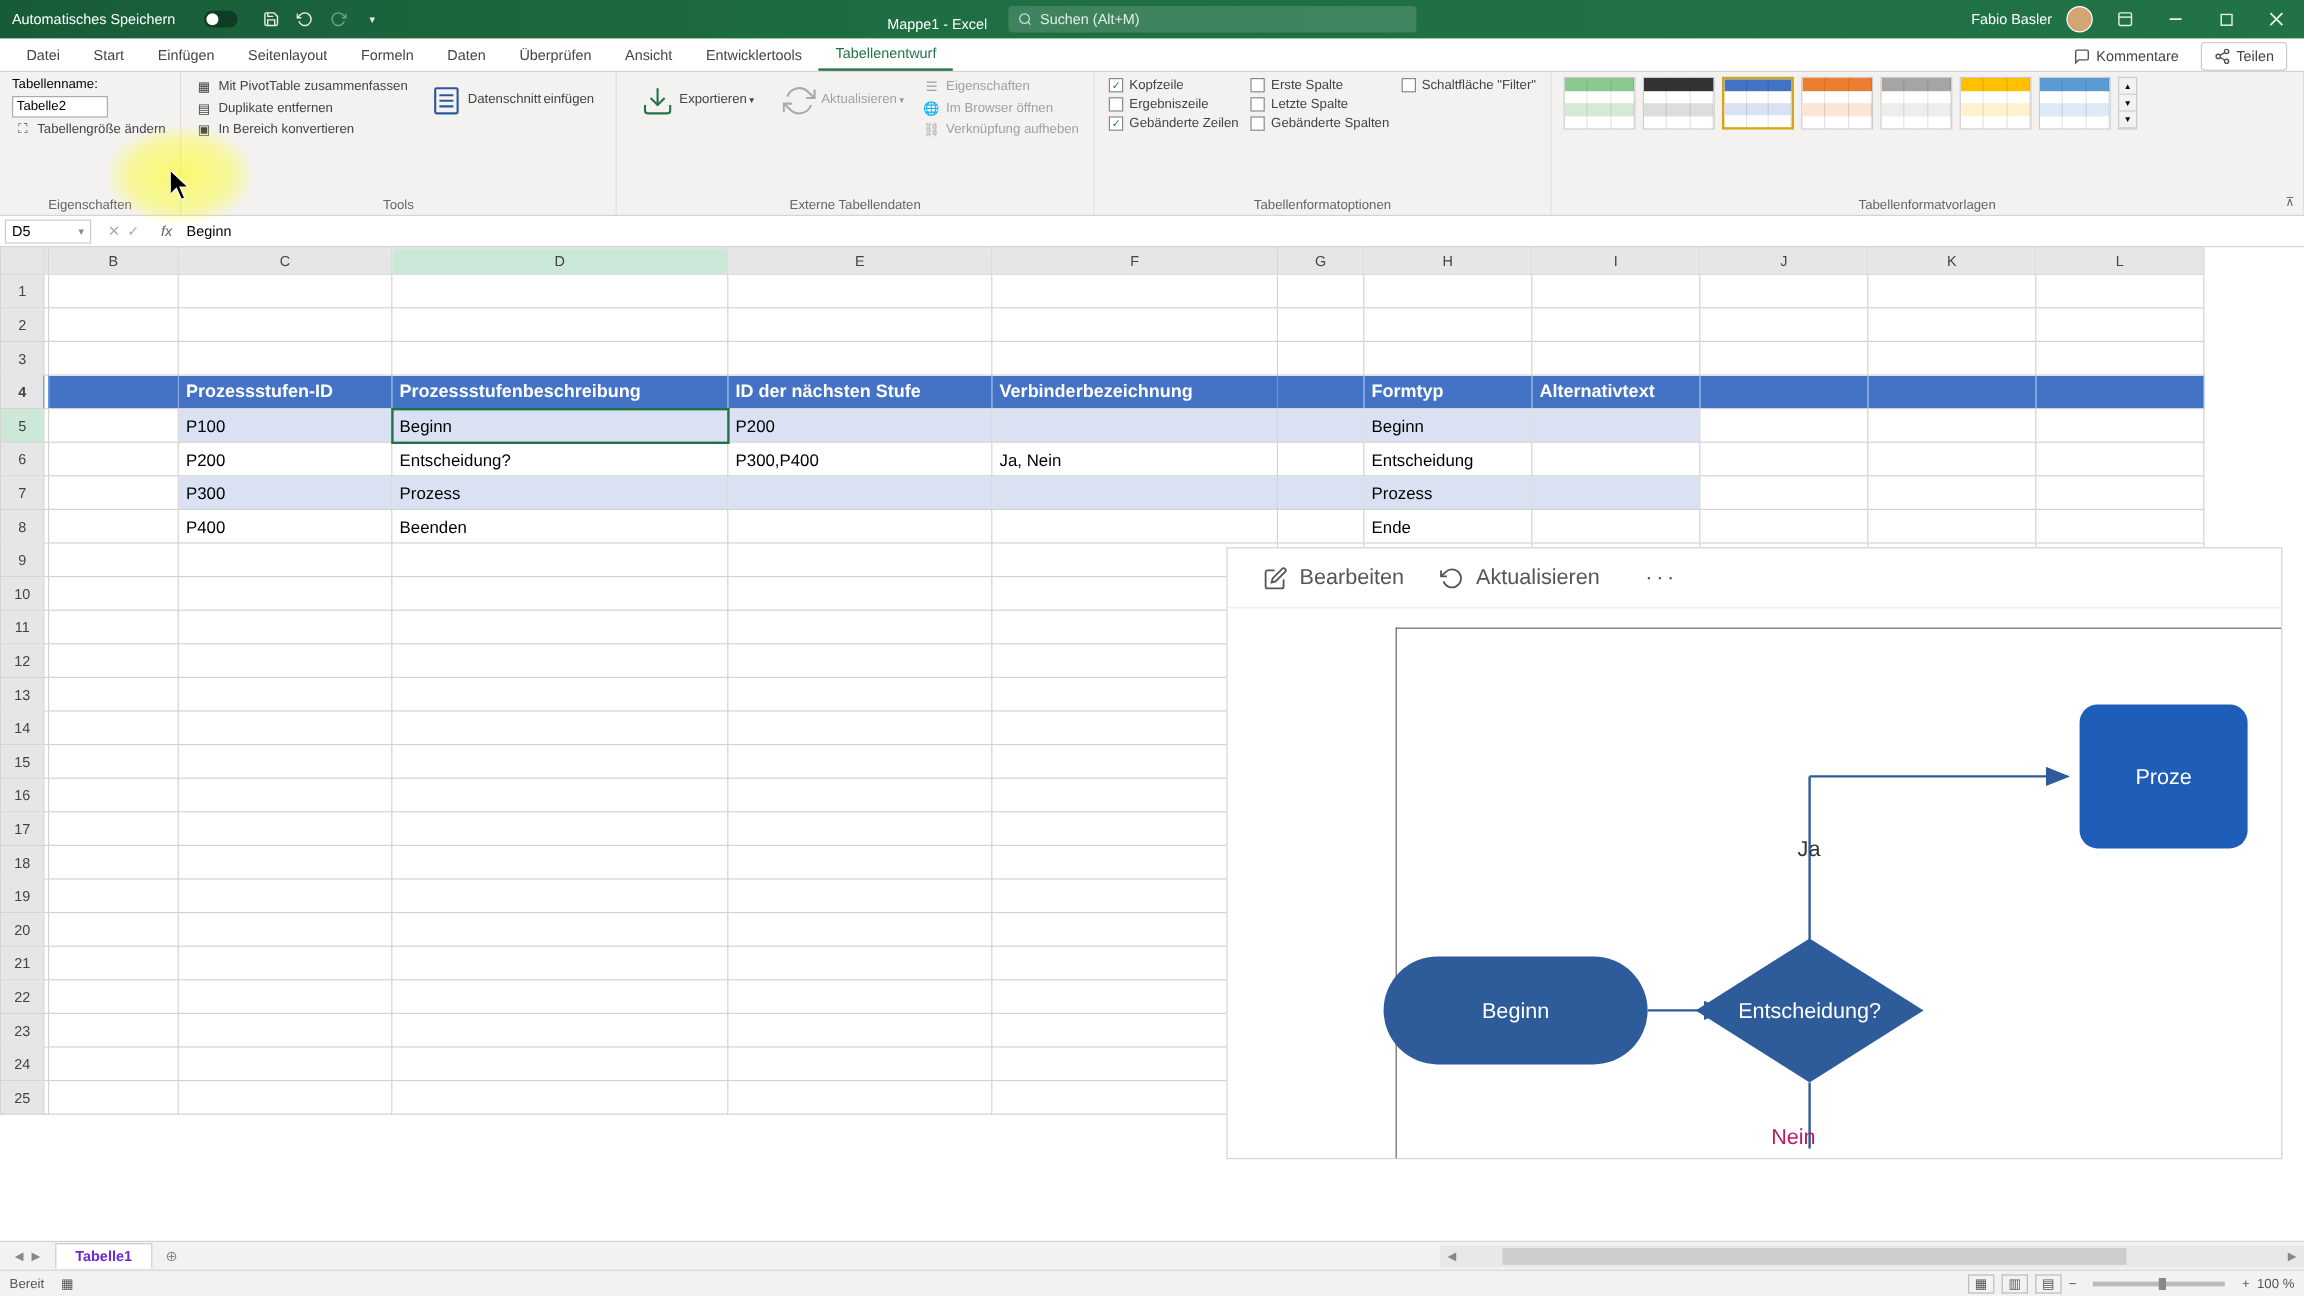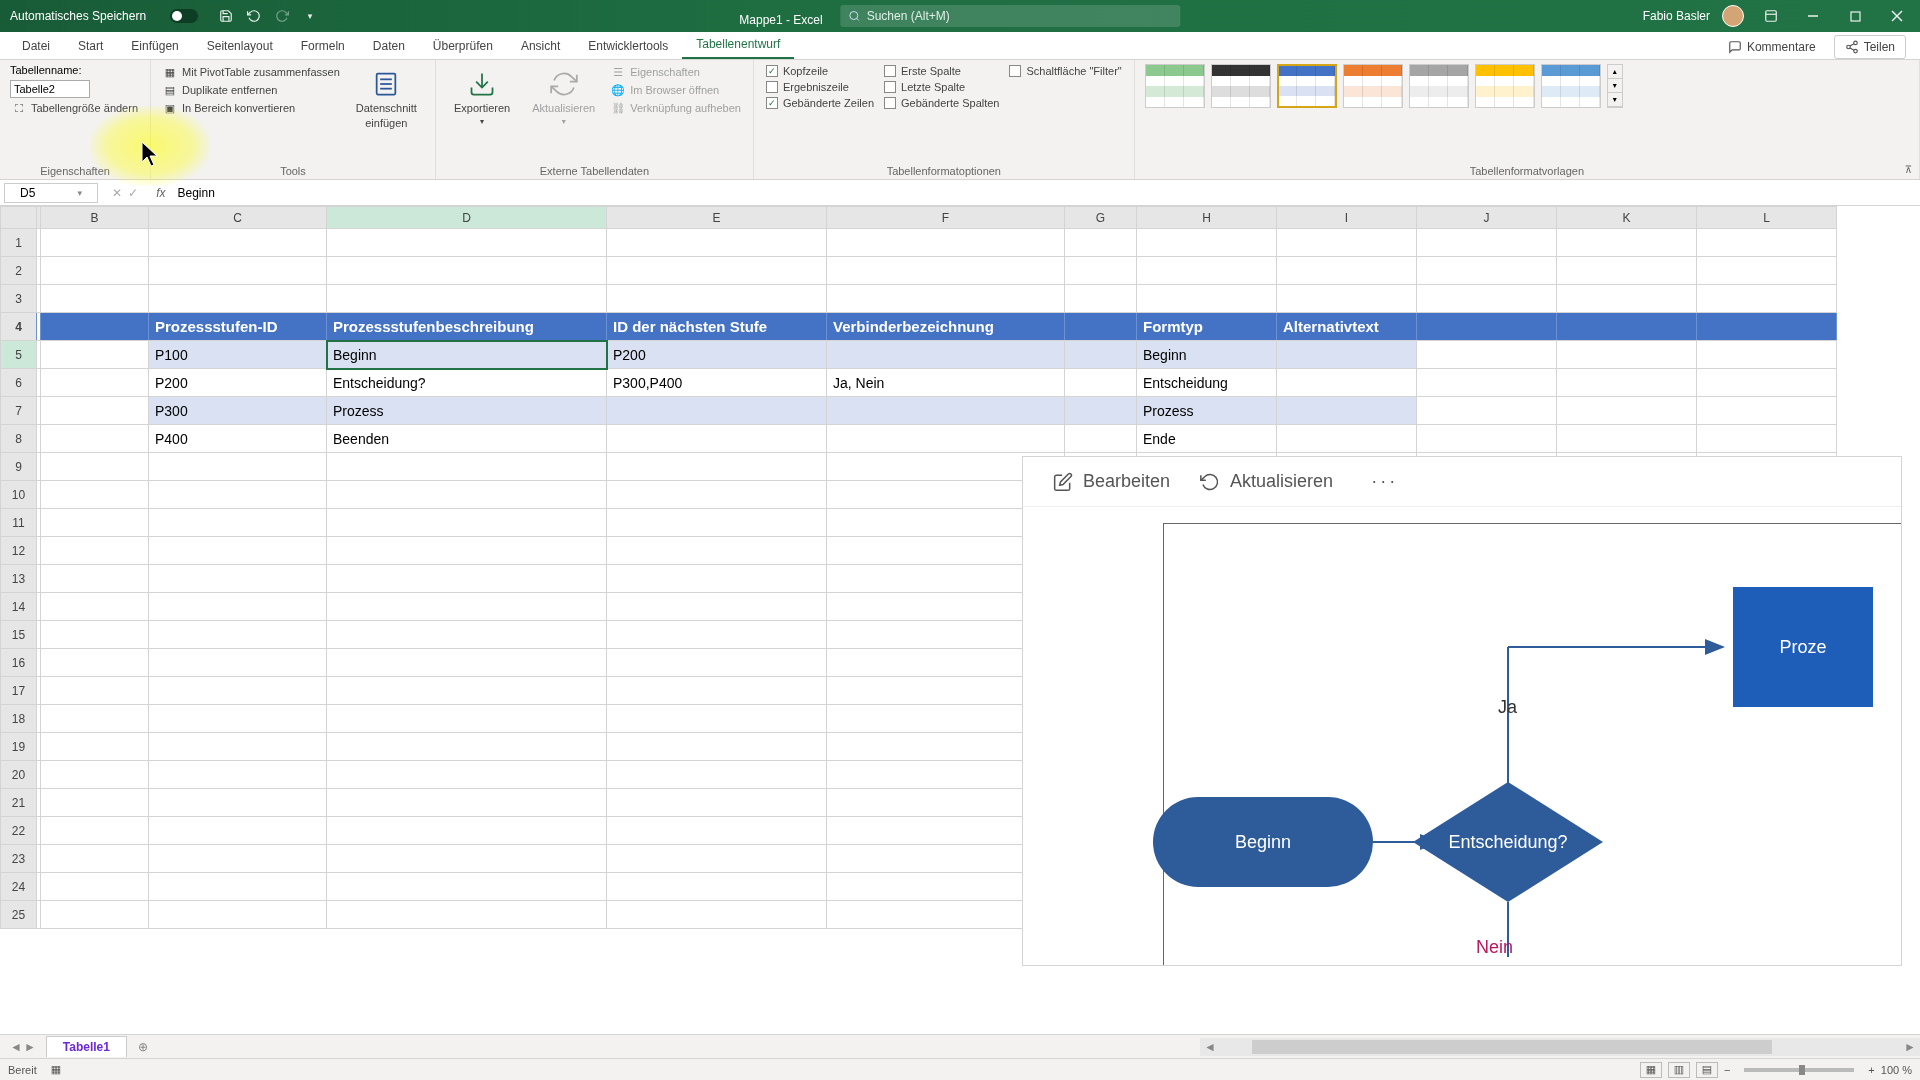--- a/index.html
+++ b/index.html
@@ -28,40 +28,40 @@
 
 
 .ribbon { height: 120px; background: #f3f2f1; border-bottom: 1px solid #d4d4d4; display: flex; position: relative; }
 .ribbon-group { border-right: 1px solid #e1dfdd; padding: 4px 10px 2px 10px; display: flex; flex-direction: column; justify-content: space-between; font-size: 11px; }
 .group-label { text-align: center; color: #666; font-size: 11px; padding-top: 2px; }
 .group-body { display: flex; gap: 6px; align-items: flex-start; }
 .vstack { display: flex; flex-direction: column; gap: 2px; }
 .tool-item { display: flex; align-items: center; gap: 5px; font-size: 11px; color: #444; padding: 1px 2px; white-space: nowrap; }
 .tool-item.disabled { color: #a0a0a0; }
 .tool-item .ico { width: 14px; height: 14px; display: inline-flex; align-items: center; justify-content: center; }
-.big-btn { display: flex; flex-direction: column; align-items: center; gap: 2px; font-size: 11px; color: #444; padding: 4px 8px; text-align: center; line-height: 1.2; }
+.big-btn { display: flex; align-items: center; gap: 2px; font-size: 11px; color: #444; padding: 4px 8px; text-align: center; line-height: 1.2; }
 .big-btn .big-ico { width: 32px; height: 32px; display: flex; align-items: center; justify-content: center; }
 .tablename-input { width: 80px; height: 18px; border: 1px solid #ababab; background: #fff; font-size: 11px; padding: 0 3px; margin-top: 2px;}
 .style-gallery { display: flex; gap: 6px; align-items: center; }
 .style-item { width: 60px; height: 44px; border: 1px solid #ccc; background: #fff; overflow: hidden; display: flex; flex-direction: column;}
 .style-item.selected { border: 2px solid #d4a517; }
 .style-row { flex:1; display:flex;}
 .style-cell { flex:1; border-right:1px solid rgba(0,0,0,0.1);}
 .gallery-scroll { display:flex; flex-direction:column; width:16px; height:44px; border:1px solid #ccc;}
 .gallery-scroll div{flex:1; display:flex; align-items:center; justify-content:center; border-bottom:1px solid #ccc; font-size:8px;}
 .cb { width: 12px; height: 12px; border: 1px solid #888; background: #fff; display: inline-flex; align-items: center; justify-content: center; font-size: 9px; color: #217346;}
 .ribbon-collapse { position:absolute; right:8px; bottom:4px; color:#666; font-size:10px;}
 
 
 .highlight-spot { position: absolute; width: 120px; height: 80px; background: radial-gradient(rgba(255,255,0,0.55), rgba(255,255,0,0.35) 50%, transparent 75%); pointer-events: none; z-index: 50; left: 90px; top: 46px; }
 .cursor-arrow { position: absolute; left: 142px; top: 82px; z-index: 60; pointer-events:none;}
 
 
 .formula-bar { height: 26px; border-bottom: 1px solid #d4d4d4; display: flex; align-items: center; font-size: 12px; }
-.name-box { width: 94px; height: 20px; border: 1px solid #ccc; margin: 0 4px; padding: 0 15px; display:flex; align-items:center; justify-content:space-between;}
+.name-box { width: 72px; height: 20px; border: 1px solid #ccc; margin: 0 4px; padding: 0 5px; display:flex; align-items:center; justify-content:space-between;}
 .fx-btns { display: flex; gap: 6px; padding: 0 10px; color: #aaa; }
 .fx-label { color: #666; font-style: italic; padding: 0 8px; }
 .formula-input { flex: 1; padding: 0 4px; }
 
 
 .grid-area { position: relative; height: calc(100% - 32px - 28px - 120px - 26px - 24px - 22px); overflow: hidden; }
 .grid-table { border-collapse: collapse; table-layout: fixed; font-size: 14px;}
 .grid-table th, .grid-table td { border: 1px solid #d4d4d4; height: 28px; overflow: hidden; white-space: nowrap; }
 .grid-table thead th { background: #e6e6e6; font-weight: normal; font-size: 12px; color: #444; text-align: center; height: 22px; position: relative;}
 .grid-table .rowhdr { background: #e6e6e6; text-align: center; font-size: 12px; color: #444; width: 36px; }
@@ -73,21 +73,21 @@
 .tbl-header td { background: #4472c4; color: #fff; font-weight: 600; border-right-color: #6a90d6; font-size: 15px; padding: 2px 6px;}
 .tbl-odd td.intable { background: #d9e1f2; }
 .tbl-even td.intable { background: #ffffff; }
 .active-cell { outline: 2px solid #217346; outline-offset: -1px; position: relative;}
 
 
 .chart-overlay { position: absolute; right: 18px; top: 250px; width: 880px; height: 510px; background: #fff; border: 1px solid #d4d4d4; z-index: 10; }
 .chart-toolbar { height: 50px; display: flex; align-items: center; gap: 30px; padding: 0 30px; border-bottom: 1px solid #eee; font-size: 18px; color: #555; }
 .chart-toolbar .cbtn { display: flex; align-items: center; gap: 10px; }
 .chart-body { position: relative; height: calc(100% - 50px); }
-.flow-box { position:absolute; display:flex; align-items:center; justify-content:center; color:#fff; font-size:18px; font-weight:500;}
+.flow-box { position:absolute; display:flex; align-items:center; justify-content:center; color:#fff; font-size:18px; font-weight:500;border-radius:15px;}
 .flow-start { width: 220px; height: 90px; background:#2e5c9a; border-radius:50px; left:130px; top:290px;}
 .flow-prozess { width: 140px; height: 120px; background:#1e5db8; left: 710px; top: 80px; }
 .flow-decision { width:190px; height:120px; left:390px; top:275px;}
 .flow-decision svg{position:absolute; top:0; left:0;}
 .flow-decision span{position:relative; z-index:2; }
 
 
 .sheet-tabs { height: 24px; background: #f3f2f1; border-top: 1px solid #d4d4d4; display: flex; align-items: center; font-size: 12px;}
 .sheet-nav { display: flex; gap: 2px; padding: 0 10px; color: #888;}
 .sheet-tab { padding: 3px 16px; background: #fff; border: 1px solid #ccc; border-bottom: none; font-weight: 600; color: #6d28d9;}

